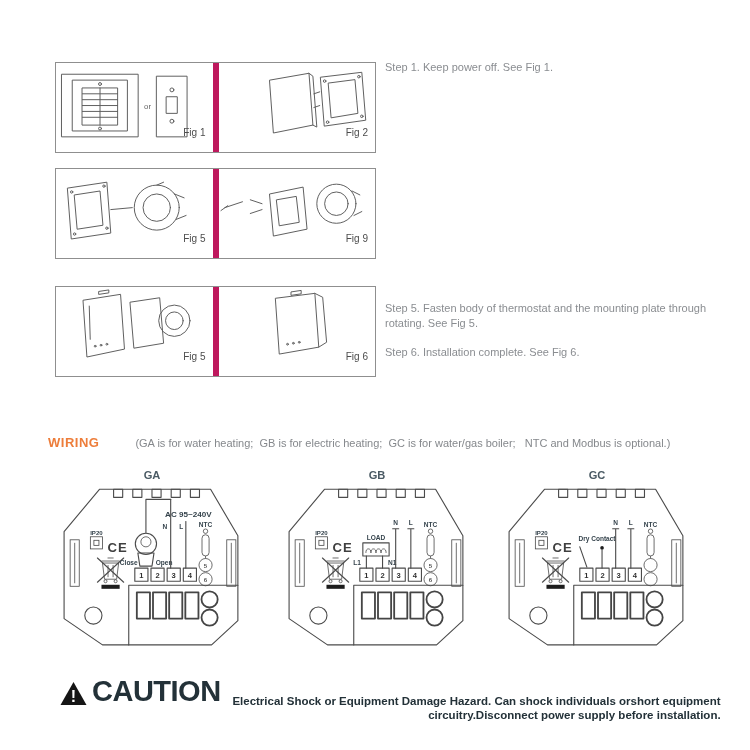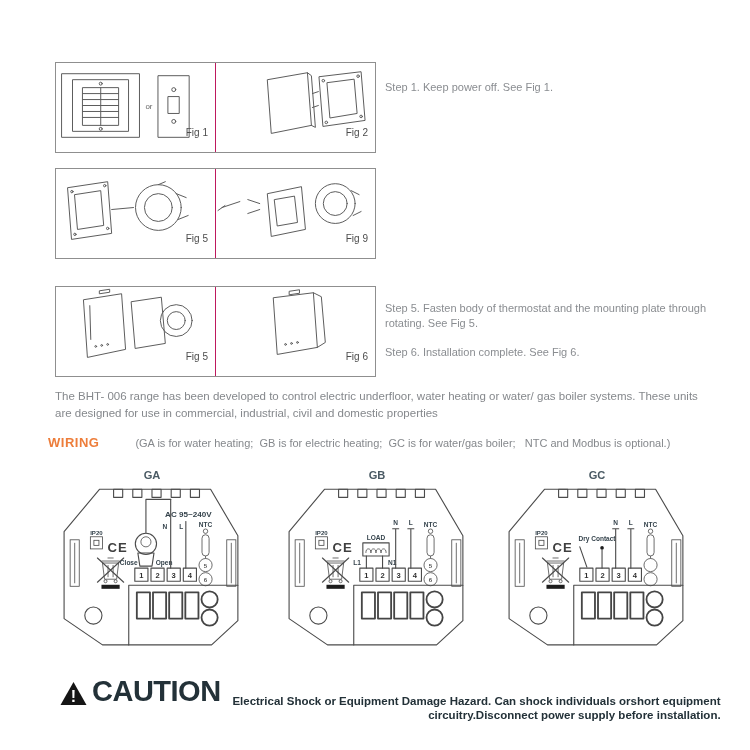--- a/index.html
+++ b/index.html
@@ -3,27 +3,27 @@
 <meta charset="utf-8">
 <style>
   * { margin:0; padding:0; box-sizing:border-box; }
   html,body { background:#ffffff; font-family:"Liberation Sans", sans-serif; }
   .page { position:relative; width:750px; height:750px; background:#ffffff; overflow:hidden; }
 
   
   .figrow { position:absolute; left:55px; width:321px; height:91px; display:flex; border:1px solid #8f8f8f; background:#fff; }
   .fr1 { top:62px; } .fr2 { top:168px; } .fr3 { top:286px; }
   .figcell { position:relative; flex:1; height:100%; }
-  .figcell.first { border-right:1px solid #be185d; }
+  .figcell.first { border-right:6px solid #be185d; }
   .figcell svg { position:absolute; left:0; top:0; width:100%; height:100%; }
   .figlabel { position:absolute; right:7px; bottom:14px; font-size:10px; color:#4c4c4c; }
 
   
   .stepgroup { position:absolute; left:385px; width:342px; font-size:11px; line-height:1.35; color:#8a8d91; }
-  .sg1 { top:80px; } .sg2 { top:181px; } .sg3 { top:301px; }
+  .sg1 { top:60px; } .sg2 { top:181px; } .sg3 { top:301px; }
   .stepgroup p { margin-bottom:14px; }
 
   .intro { position:absolute; left:55px; top:388px; width:660px; font-size:11.5px; line-height:1.5; color:#85888c; }
 
   .wiring-head { position:absolute; left:48px; top:435px; display:flex; align-items:baseline; }
   .wiring-title { font-size:13px; font-weight:bold; color:#ED7D3A; letter-spacing:0.5px; }
   .wiring-note { margin-left:36px; font-size:11px; color:#85888c; white-space:pre-wrap; }
 
   
   .diagram { position:absolute; top:465px; width:194px; height:188px; }
@@ -150,21 +150,20 @@
   </div>
 
   <div class="stepgroup sg1">
     <p>Step 1. Keep power off. See Fig 1.</p>
   </div>
   <div class="stepgroup sg3">
     <p>Step 5. Fasten body of thermostat and the mounting plate through rotating. See Fig 5.</p>
     <p>Step 6. Installation complete. See Fig 6.</p>
   </div>
 
-  <p class="intro">The BHT- 006 range has been developed to control electric underfloor, water heating or water/ gas boiler systems. These units are designed for use in commercial, industrial, civil and domestic properties</p>
 
   <div class="wiring-head">
     <span class="wiring-title">WIRING</span>
     <span class="wiring-note">(GA is for water heating;  GB is for electric heating;  GC is for water/gas boiler;   NTC and Modbus is optional.)</span>
   </div>
 
   <svg id="dg-ga" class="diagram" viewBox="0 0 192 182">
     <text class="dg-title" x="95" y="12">GA</text>
     <g>
       <path class="ln" d="M43,22 L153,22 L180,68 L180,152 L154,176 L46,176 L8,150 L8,64 Z"></path>

